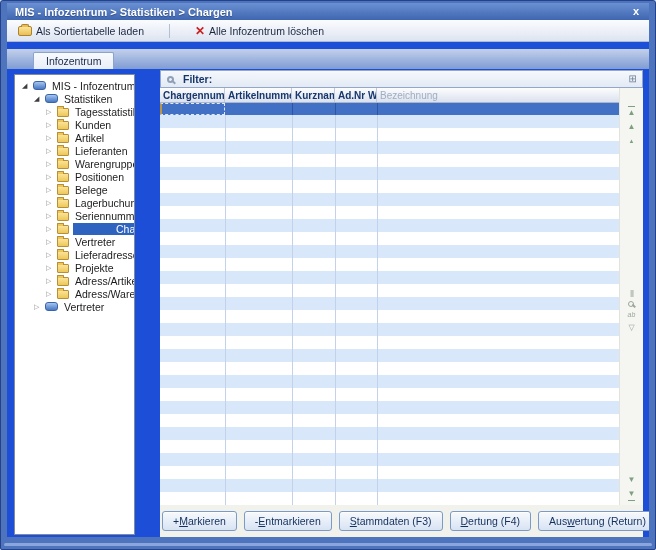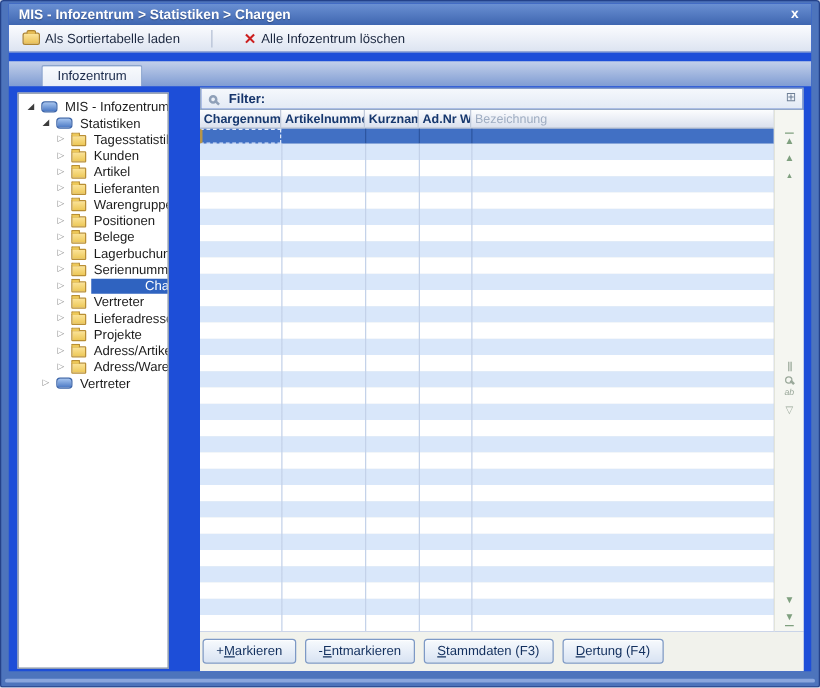--- a/index.html
+++ b/index.html
@@ -344,19 +344,24 @@
           <div class="btn">
             <span></span>
               <span class="key">S</span>
               <span>tammdaten (F3)</span>
           </div>
           <div class="btn">
             <span></span>
               <span class="key">D</span>
               <span>ertung (F4)</span>
           </div>
+          <div class="btn">
+            <span>Aus</span>
+              <span class="key">w</span>
+              <span>ertung (Return)</span>
+          </div>
         </div>
 
       </div>
     </div>
 
   </div>
 </div>
 
 </body></html>

